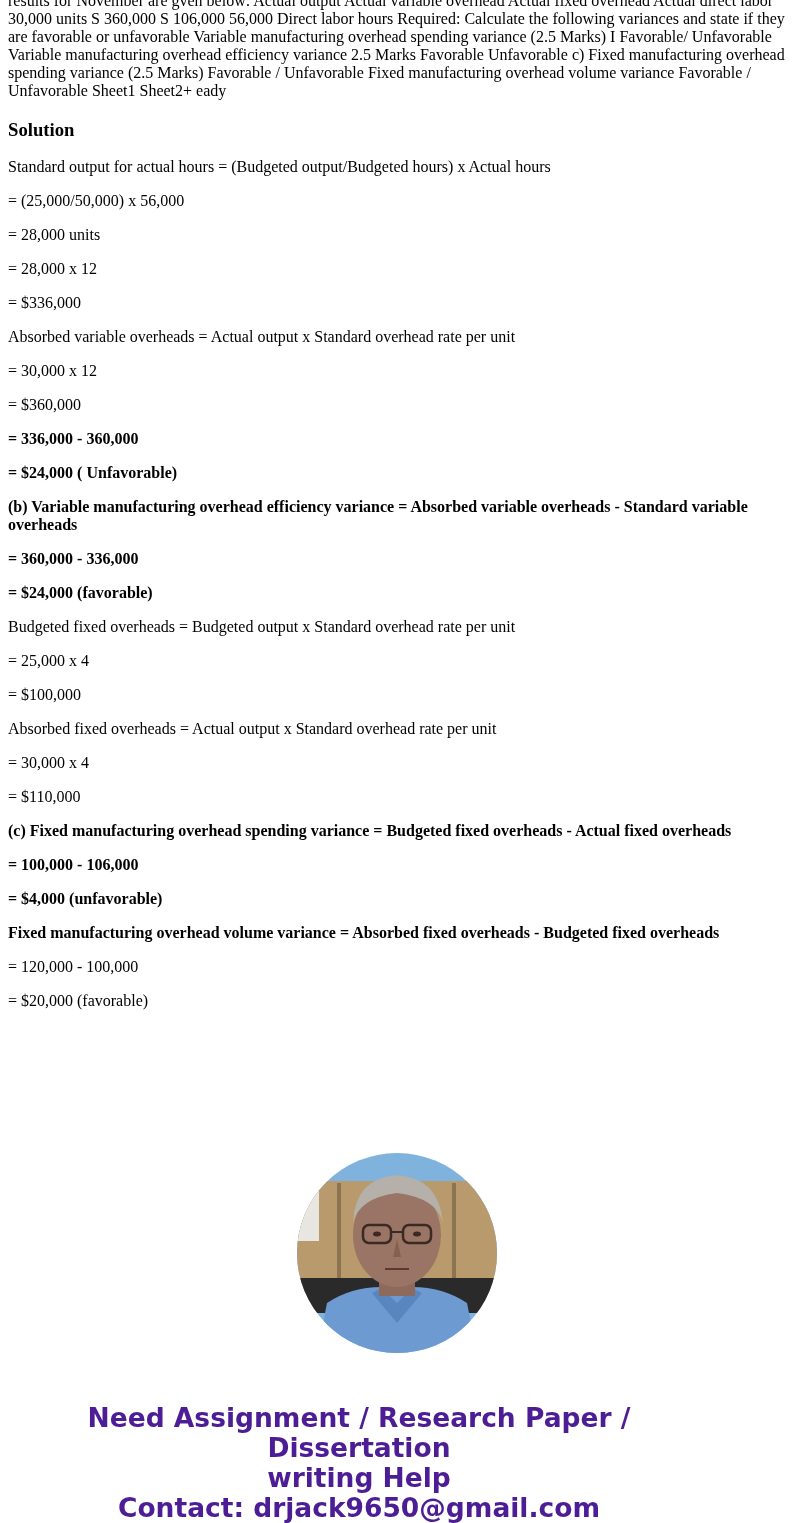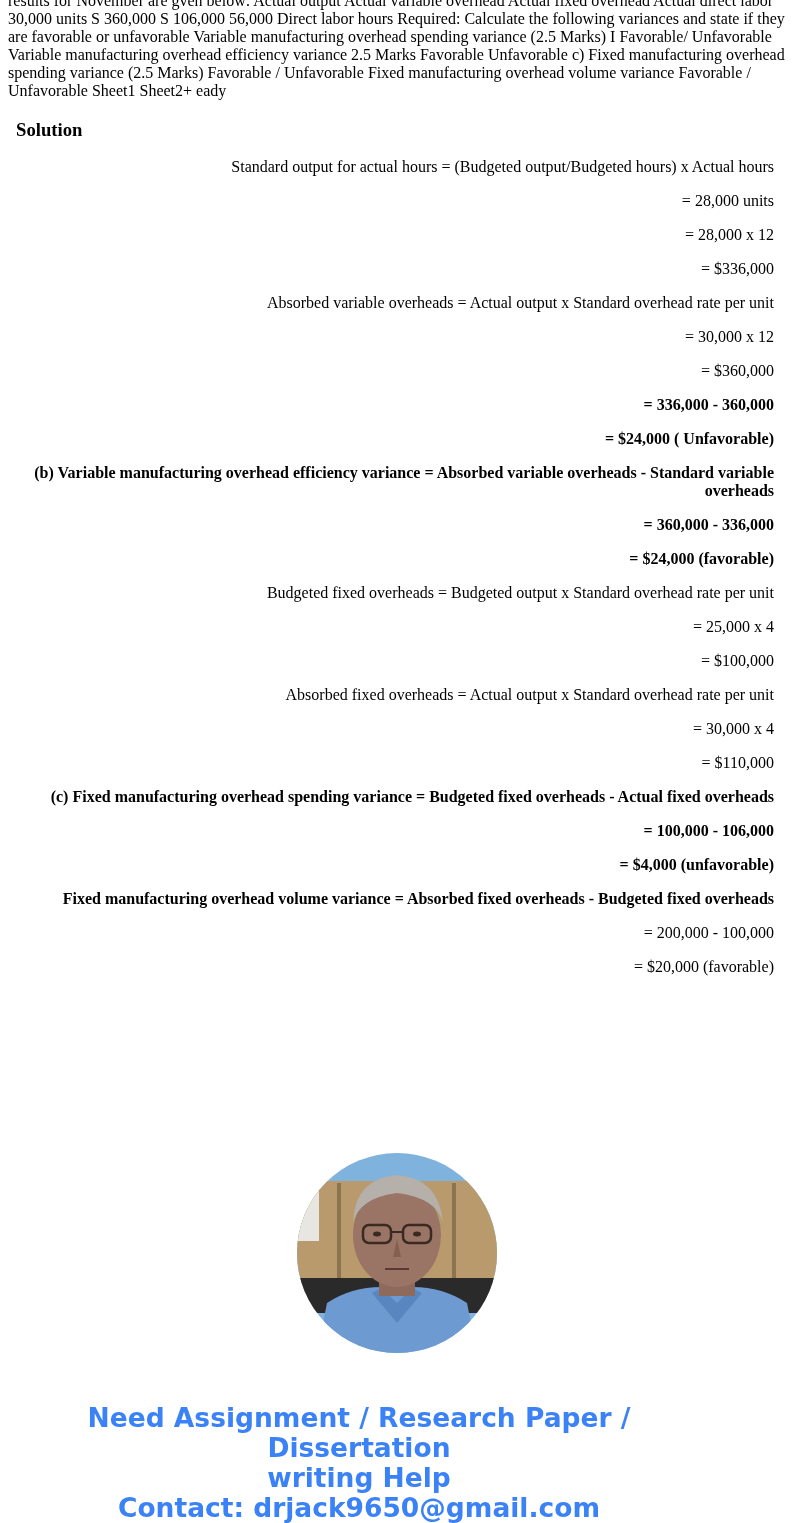--- a/index.html
+++ b/index.html
@@ -23,28 +23,27 @@
       width: 778px;
     }
     .question {
       margin: 0;
       line-height: 18px;
       font-size: 16px;
     }
     h3.solution-heading {
       font-size: 18.7px;
       font-weight: bold;
-      margin: 19px 0 0 8px;
+      margin: 19px 0 0 0;
       line-height: 22px;
     }
     .lines p {
-      margin: 12px;
+      margin: 0;
       line-height: 18px;
       font-size: 16px;
-      text-align: right;
     }
     .lines p + p {
       margin-top: 16px;
     }
     .lines {
       margin-top: 17px;
     }
     .bold { font-weight: bold; }
 
     .avatar-wrap {
@@ -61,35 +60,36 @@
     .promo {
       position: absolute;
       left: 0;
       top: 1403px;
       width: 718px;
       text-align: center;
       font-family: "DejaVu Sans", sans-serif;
       font-weight: bold;
       font-size: 26.5px;
       line-height: 30px;
-      color: #3b82f6;
+      color: #4c1d95;
     }
     .promo div { margin: 0; }
   </style>
 </head>
 <body>
 
 <div class="page">
   <p class="question">results for November are gven below: Actual output Actual variable overhead Actual fixed overhead Actual direct labor 30,000 units S 360,000 S 106,000 56,000 Direct labor hours Required: Calculate the following variances and state if they are favorable or unfavorable Variable manufacturing overhead spending variance (2.5 Marks) I Favorable/ Unfavorable Variable manufacturing overhead efficiency variance 2.5 Marks Favorable Unfavorable c) Fixed manufacturing overhead spending variance (2.5 Marks) Favorable / Unfavorable Fixed manufacturing overhead volume variance Favorable / Unfavorable Sheet1 Sheet2+ eady</p>
 
   <h3 class="solution-heading">Solution</h3>
 
   <div class="lines" id="solution-lines">
 
   <p>Standard output for actual hours = (Budgeted output/Budgeted hours) x Actual hours</p>
+      <p>= (25,000/50,000) x 56,000</p>
       <p>= 28,000 units</p>
       <p>= 28,000 x 12</p>
       <p>= $336,000</p>
       <p>Absorbed variable overheads = Actual output x Standard overhead rate per unit</p>
       <p>= 30,000 x 12</p>
       <p>= $360,000</p>
       <p class="bold">= 336,000 - 360,000</p>
       <p class="bold">= $24,000 ( Unfavorable)</p>
       <p class="bold">(b) Variable manufacturing overhead efficiency variance = Absorbed variable overheads - Standard variable overheads</p>
       <p class="bold">= 360,000 - 336,000</p>
@@ -97,21 +97,21 @@
       <p>Budgeted fixed overheads = Budgeted output x Standard overhead rate per unit</p>
       <p>= 25,000 x 4</p>
       <p>= $100,000</p>
       <p>Absorbed fixed overheads = Actual output x Standard overhead rate per unit</p>
       <p>= 30,000 x 4</p>
       <p>= $110,000</p>
       <p class="bold">(c) Fixed manufacturing overhead spending variance = Budgeted fixed overheads - Actual fixed overheads</p>
       <p class="bold">= 100,000 - 106,000</p>
       <p class="bold">= $4,000 (unfavorable)</p>
       <p class="bold">Fixed manufacturing overhead volume variance = Absorbed fixed overheads - Budgeted fixed overheads</p>
-      <p>= 200,000 - 100,000</p>
+      <p>= 120,000 - 100,000</p>
       <p>= $20,000 (favorable)</p>
     </div>
 </div>
 
 <div class="avatar-wrap">
   <svg width="200" height="200" viewBox="0 0 200 200">
 
     <rect x="0" y="0" width="200" height="200" fill="#7fb2dc"></rect>
 
     <rect x="0" y="28" width="200" height="110" fill="#b89a6c"></rect>

